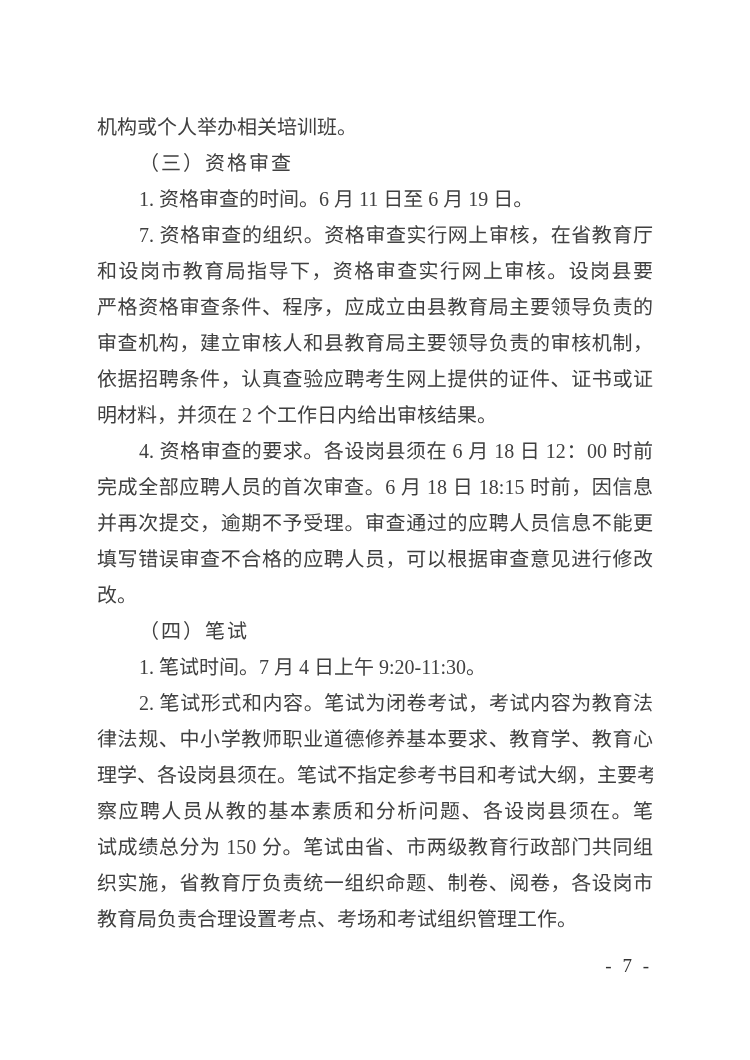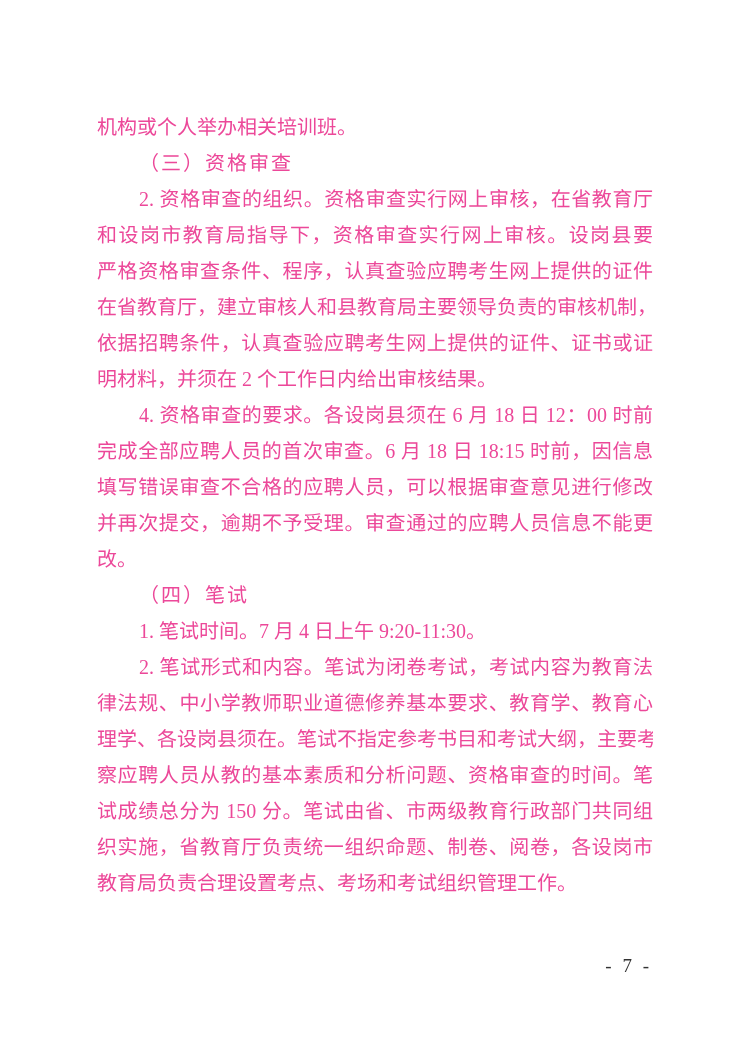--- a/index.html
+++ b/index.html
@@ -18,21 +18,21 @@
   .doc-body {
     position: absolute;
     left: 97px;
     top: 109px;
     width: 556px;
   }
   .line {
     height: 36px;
     line-height: 36px;
     font-size: 20px;
-    color: #ec4899;
+    color: #404040;
     text-align: justify;
     text-align-last: justify;
     overflow: hidden;
     white-space: nowrap;
   }
   .line.last {
     text-align-last: left;
   }
   .line.indent {
     text-indent: 42px;
@@ -52,35 +52,36 @@
     text-align: right;
   }
 </style>
 </head>
 <body>
 
 <div class="page">
   <div class="doc-body">
       <div class="line last">机构或个人举办相关培训班。</div>
       <div class="line heading indent last">（三）资格审查</div>
-      <div class="line indent">2. 资格审查的组织。资格审查实行网上审核，在省教育厅</div>
+      <div class="line indent last">1. 资格审查的时间。6 月 11 日至 6 月 19 日。</div>
+      <div class="line indent">7. 资格审查的组织。资格审查实行网上审核，在省教育厅</div>
       <div class="line">和设岗市教育局指导下，资格审查实行网上审核。设岗县要</div>
-      <div class="line">严格资格审查条件、程序，认真查验应聘考生网上提供的证件</div>
-      <div class="line">在省教育厅，建立审核人和县教育局主要领导负责的审核机制，</div>
+      <div class="line">严格资格审查条件、程序，应成立由县教育局主要领导负责的</div>
+      <div class="line">审查机构，建立审核人和县教育局主要领导负责的审核机制，</div>
       <div class="line">依据招聘条件，认真查验应聘考生网上提供的证件、证书或证</div>
       <div class="line last">明材料，并须在 2 个工作日内给出审核结果。</div>
       <div class="line indent">4. 资格审查的要求。各设岗县须在 6 月 18 日 12：00 时前</div>
       <div class="line">完成全部应聘人员的首次审查。6 月 18 日 18:15 时前，因信息</div>
+      <div class="line">并再次提交，逾期不予受理。审查通过的应聘人员信息不能更</div>
       <div class="line">填写错误审查不合格的应聘人员，可以根据审查意见进行修改</div>
-      <div class="line">并再次提交，逾期不予受理。审查通过的应聘人员信息不能更</div>
       <div class="line last">改。</div>
       <div class="line heading indent last">（四）笔试</div>
       <div class="line indent last">1. 笔试时间。7 月 4 日上午 9:20-11:30。</div>
       <div class="line indent">2. 笔试形式和内容。笔试为闭卷考试，考试内容为教育法</div>
       <div class="line">律法规、中小学教师职业道德修养基本要求、教育学、教育心</div>
       <div class="line">理学、各设岗县须在。笔试不指定参考书目和考试大纲，主要考</div>
-      <div class="line">察应聘人员从教的基本素质和分析问题、资格审查的时间。笔</div>
+      <div class="line">察应聘人员从教的基本素质和分析问题、各设岗县须在。笔</div>
       <div class="line">试成绩总分为 150 分。笔试由省、市两级教育行政部门共同组</div>
       <div class="line">织实施，省教育厅负责统一组织命题、制卷、阅卷，各设岗市</div>
       <div class="line last">教育局负责合理设置考点、考场和考试组织管理工作。</div>
     </div>
   <div class="page-number">- 7 -</div>
 </div>
 
 </body></html>

